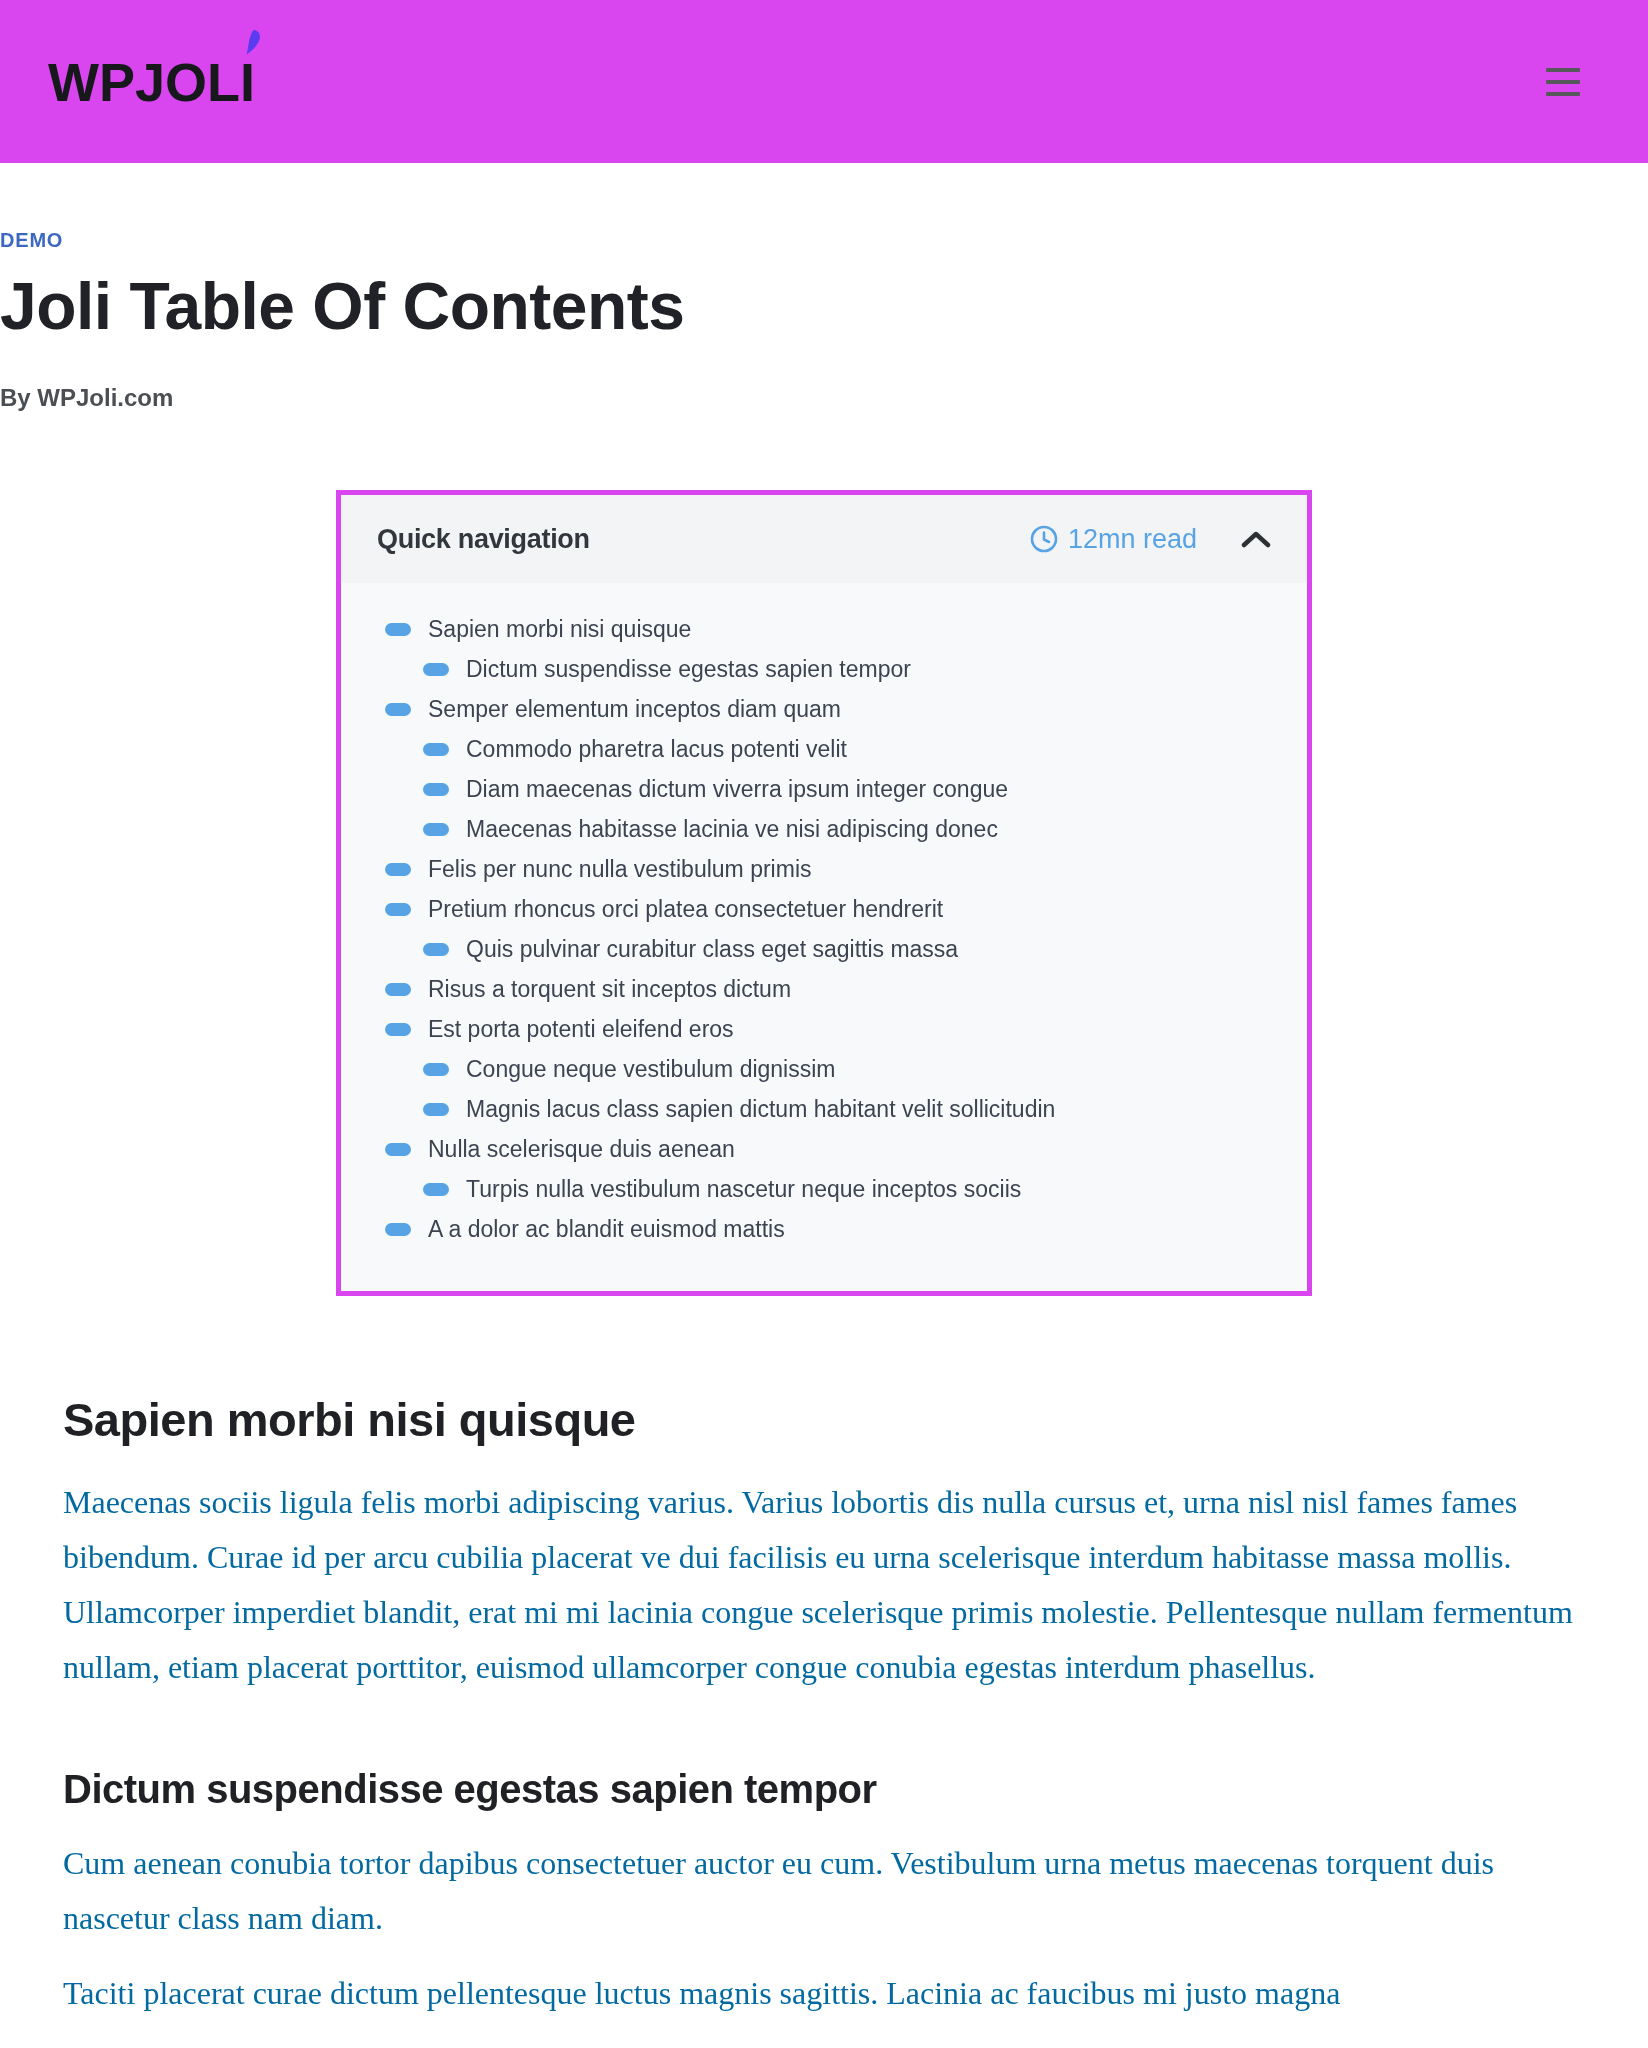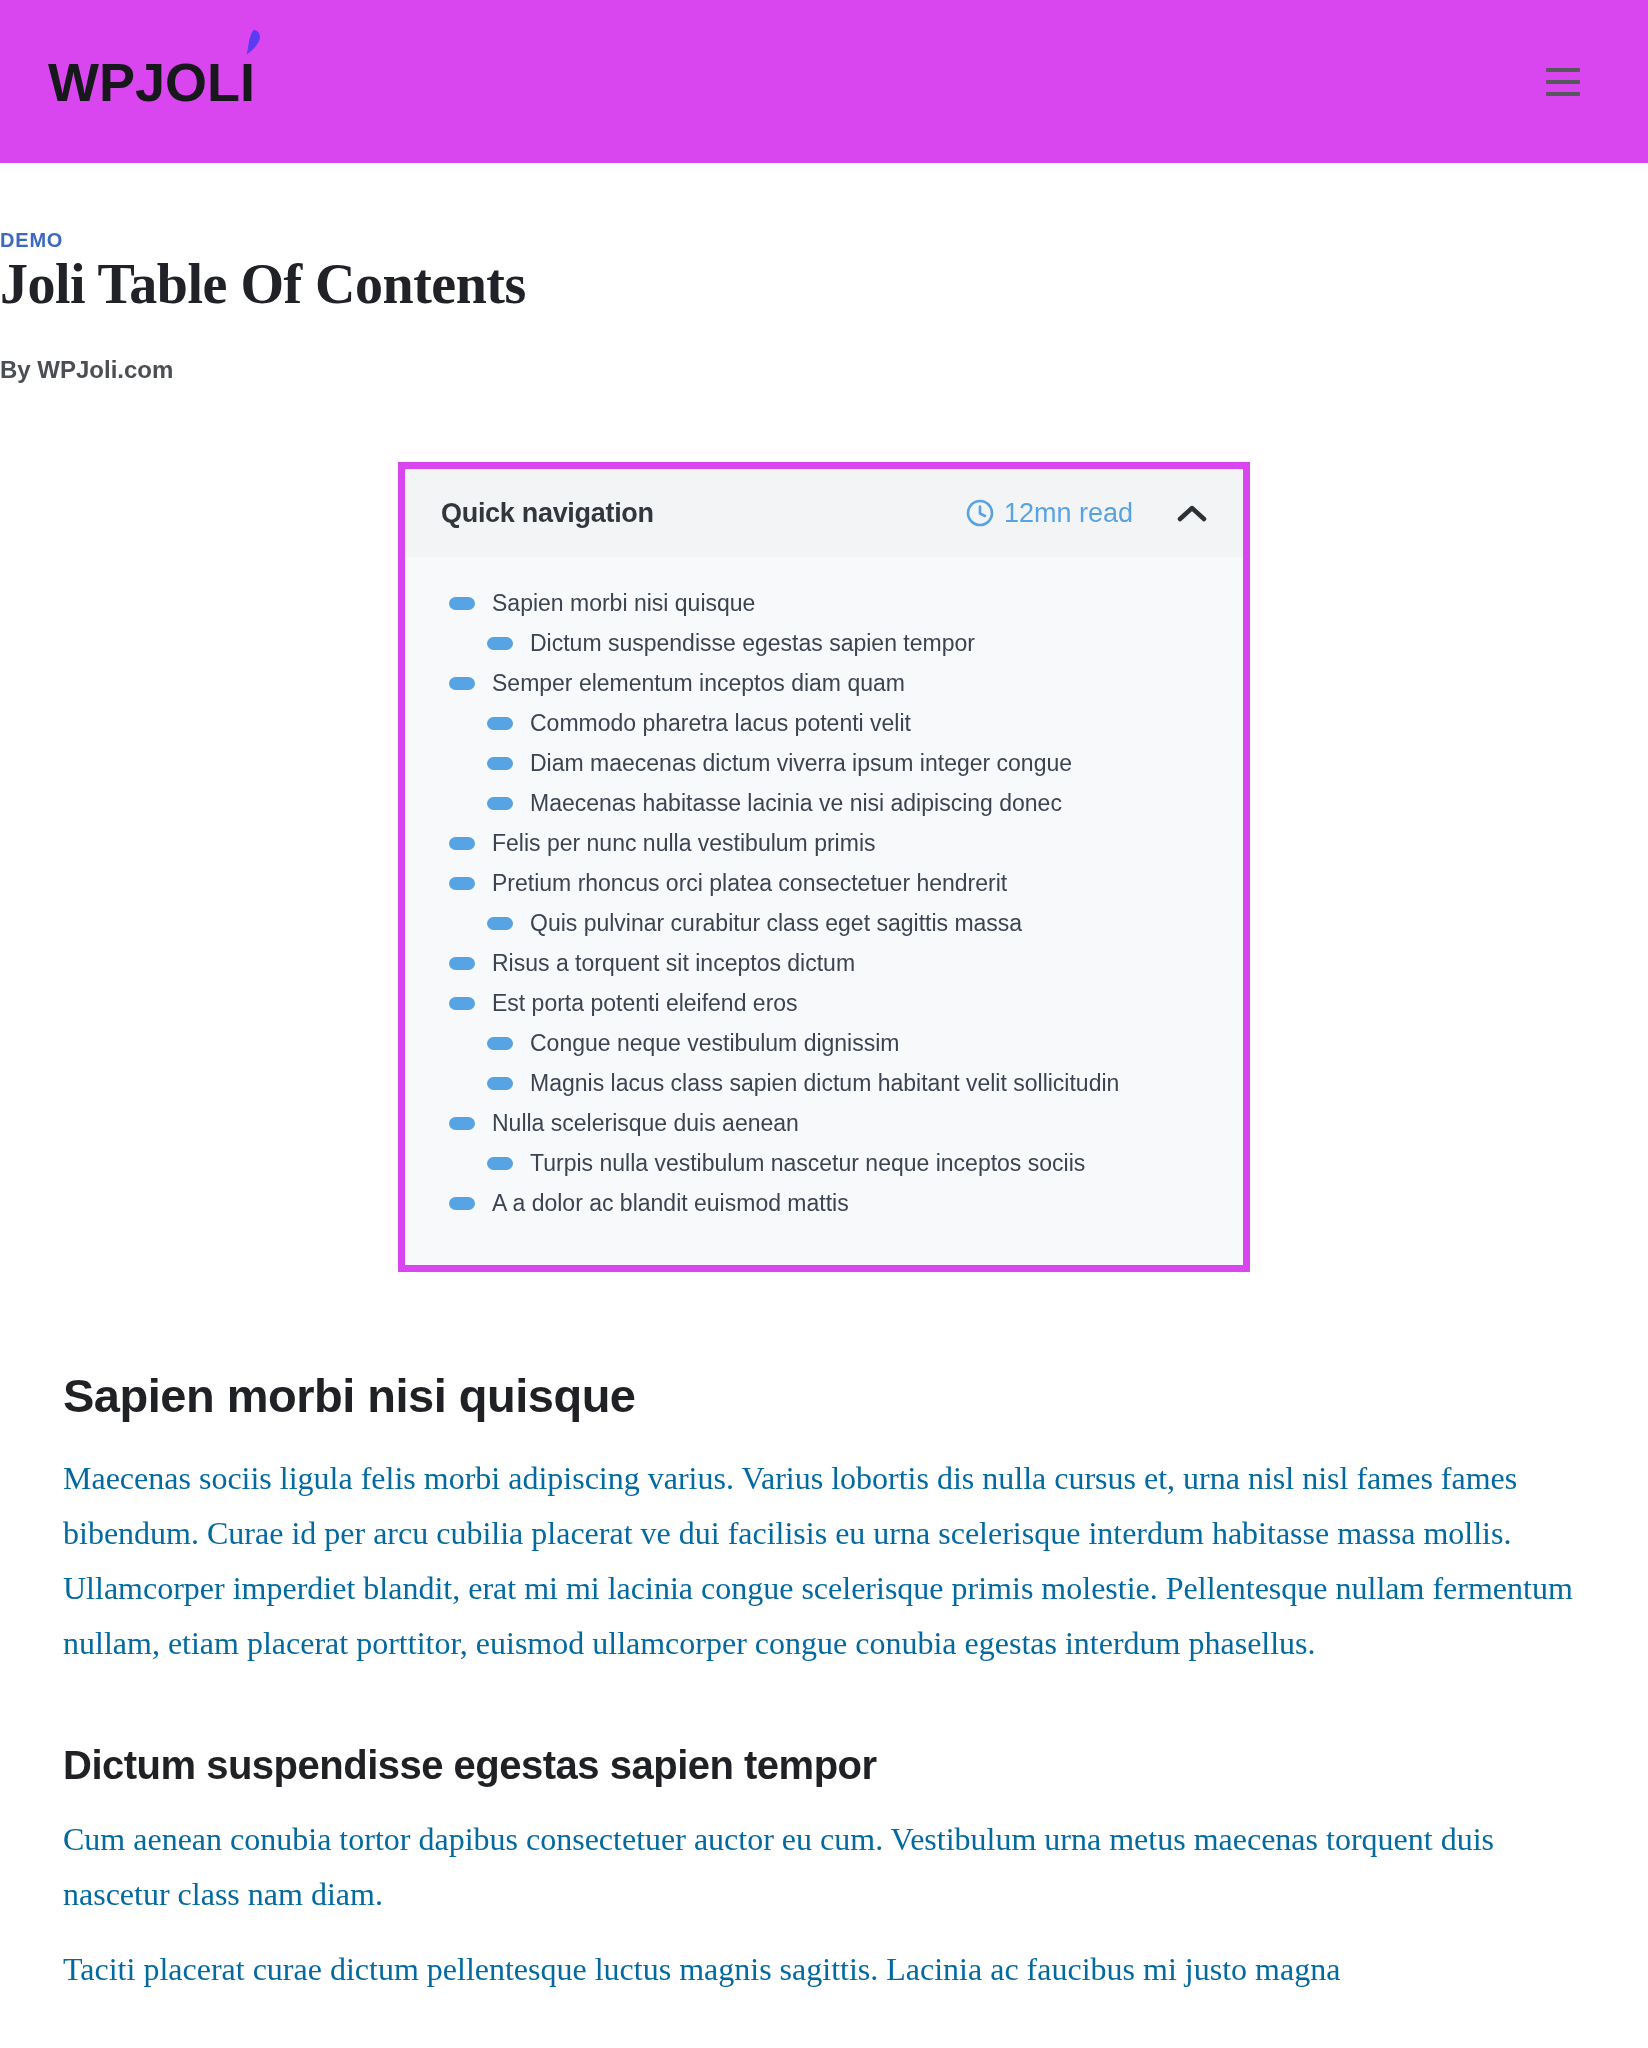--- a/index.html
+++ b/index.html
@@ -52,38 +52,38 @@
   .article-header { text-align: left; padding-top: 66px; }
   .category {
     color: #3d68c0;
     font-size: 20px;
     font-weight: 700;
     letter-spacing: 0.8px;
     text-transform: uppercase;
     display: inline-block;
   }
   .article-title {
-    font-size: 56px;
+    margin-top: 16px;
+    font-size: 66px;
     font-weight: 800;
     letter-spacing: -0.5px;
     color: #202227;
-    font-family: Liberation Serif, serif;
   }
   .byline {
     margin-top: 40px;
     font-size: 24px;
     color: #4b4e52;
     font-weight: bold;
   }
 
   
   .toc-box {
-    width: 852px;
+    width: 976px;
     margin: 78px auto 0 auto;
-    border: 7px solid #d946ef;
+    border: 5px solid #d946ef;
     background: #f8f9fb;
   }
   .toc-header {
     display: flex;
     align-items: center;
     justify-content: space-between;
     background: #f3f4f6;
     padding: 0 36px;
     height: 88px;
   }

